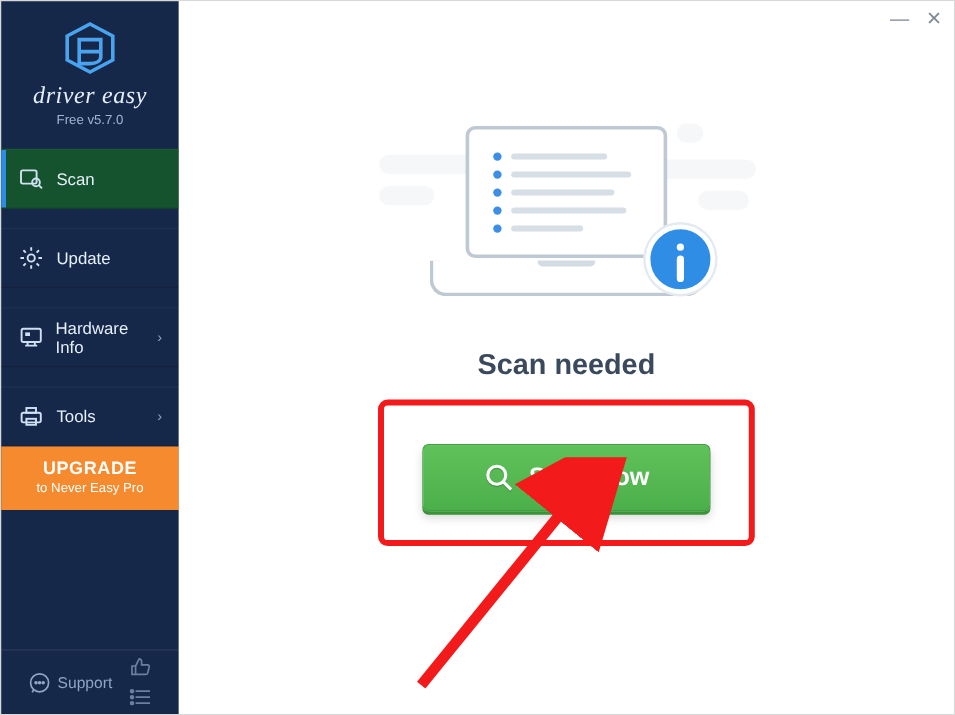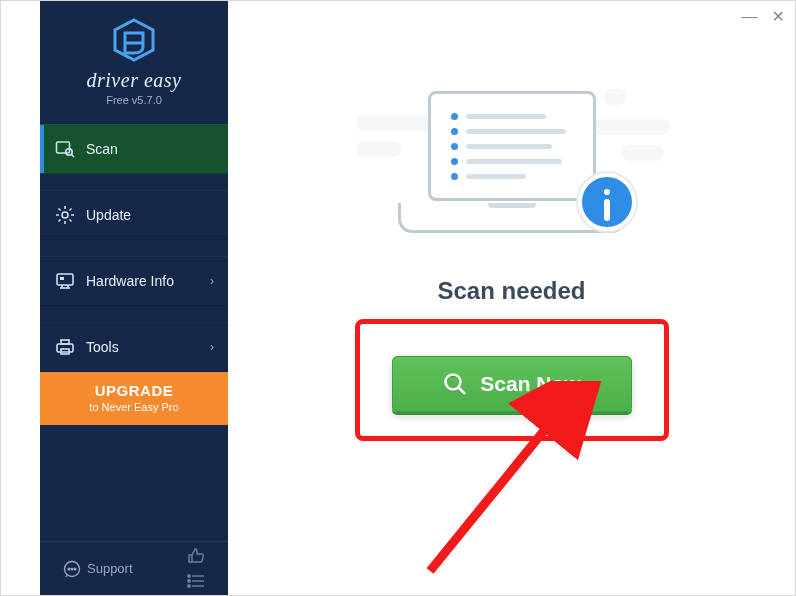--- a/index.html
+++ b/index.html
@@ -2,26 +2,25 @@
 <html><head>
 <meta charset="utf-8">
 <style>
   * { box-sizing: border-box; margin: 0; padding: 0; font-family: "Segoe UI", Arial, sans-serif; }
   html, body { width: 796px; height: 596px; overflow: hidden; background: #fff; }
 
   .app { display: flex; width: 796px; height: 596px; border: 1px solid #d8d8d8; position: relative; }
 
   
   .sidebar {
-    width: 188px; height: 100%;
+    width: 148px; height: 100%;
     background: #16284a;
     color: #d7e2f0;
     display: flex; flex-direction: column;
     position: relative;
-    margin-left: 39px;
   }
   .logo-block { text-align: center; padding: 16px 0 10px; }
   .logo-svg { display: block; margin: 0 auto 6px; }
   .logo-title { font-family: Georgia, 'Times New Roman', serif; font-style: italic; font-size: 20px; color: #e6eef8; font-weight: 500; letter-spacing: 0.5px; }
   .logo-sub { font-size: 11px; color: #9fb4d1; margin-top: 2px; }
 
   .nav { margin-top: 8px; }
   .nav-item {
     display: flex; align-items: center;
     height: 50px; padding: 0 14px;
@@ -59,21 +58,21 @@
   .sidebar-footer .support { display: flex; align-items: center; gap: 6px; cursor: pointer; }
   .footer-right { margin-left: auto; display: flex; flex-direction: column; align-items: center; gap: 6px; }
   .footer-right .icon-btn { cursor: pointer; opacity: 0.7; }
 
   
   .main { flex: 1; position: relative; background: #fff; }
   .window-controls { position: absolute; top: 8px; right: 10px; display: flex; gap: 14px; color: #808a95; }
   .window-controls span { cursor: pointer; font-size: 16px; line-height: 1; }
 
   .center {
-    position: absolute; top: 80px; left: 0; right: 0;
+    position: absolute; top: 94px; left: 0; right: 0;
     display: flex; flex-direction: column; align-items: center;
   }
 
   
   .illus { position: relative; width: 300px; height: 170px; }
   .cloud { position: absolute; background: #f5f7f9; border-radius: 14px; height: 16px; }
   .cloud.c1 { width: 110px; top: 34px; left: -6px; }
   .cloud.c2 { width: 46px;  top: 60px; left: -6px; }
   .cloud.c3 { width: 100px; top: 38px; right: -8px; }
   .cloud.c4 { width: 42px;  top: 64px; right: -2px; }

